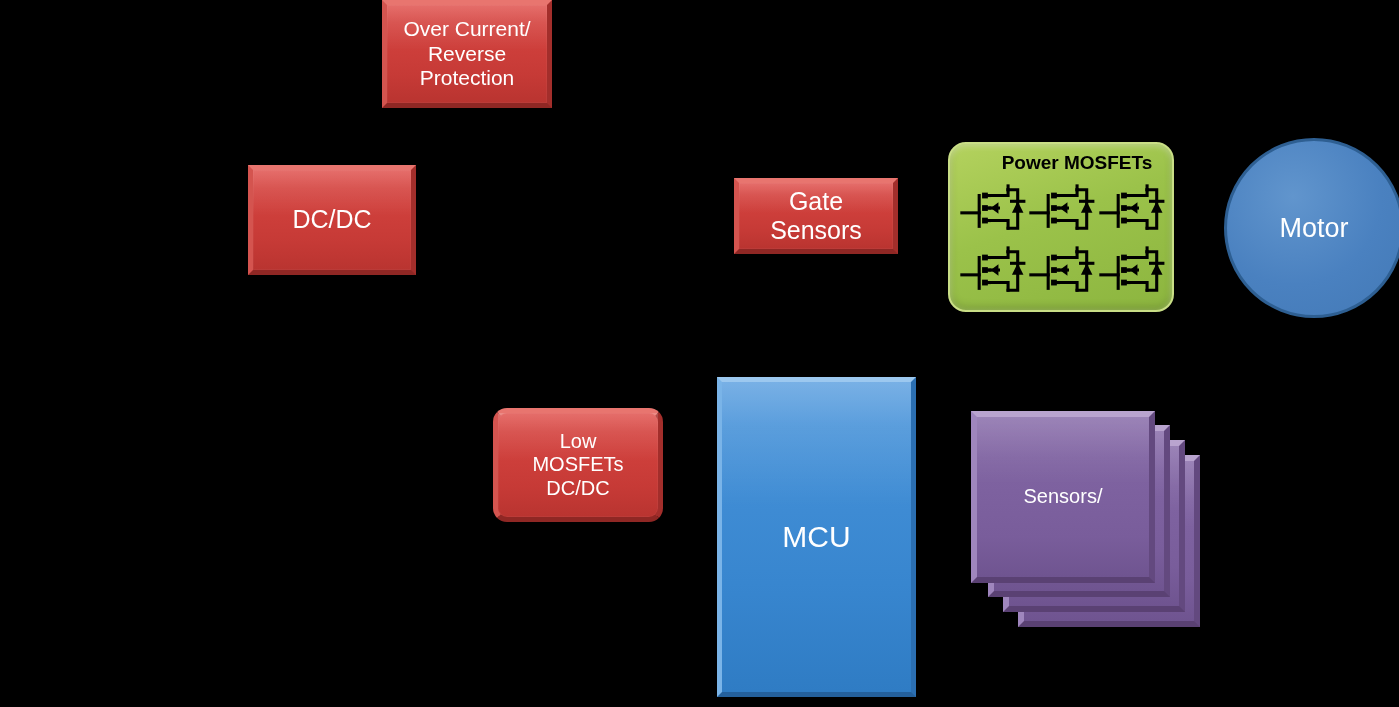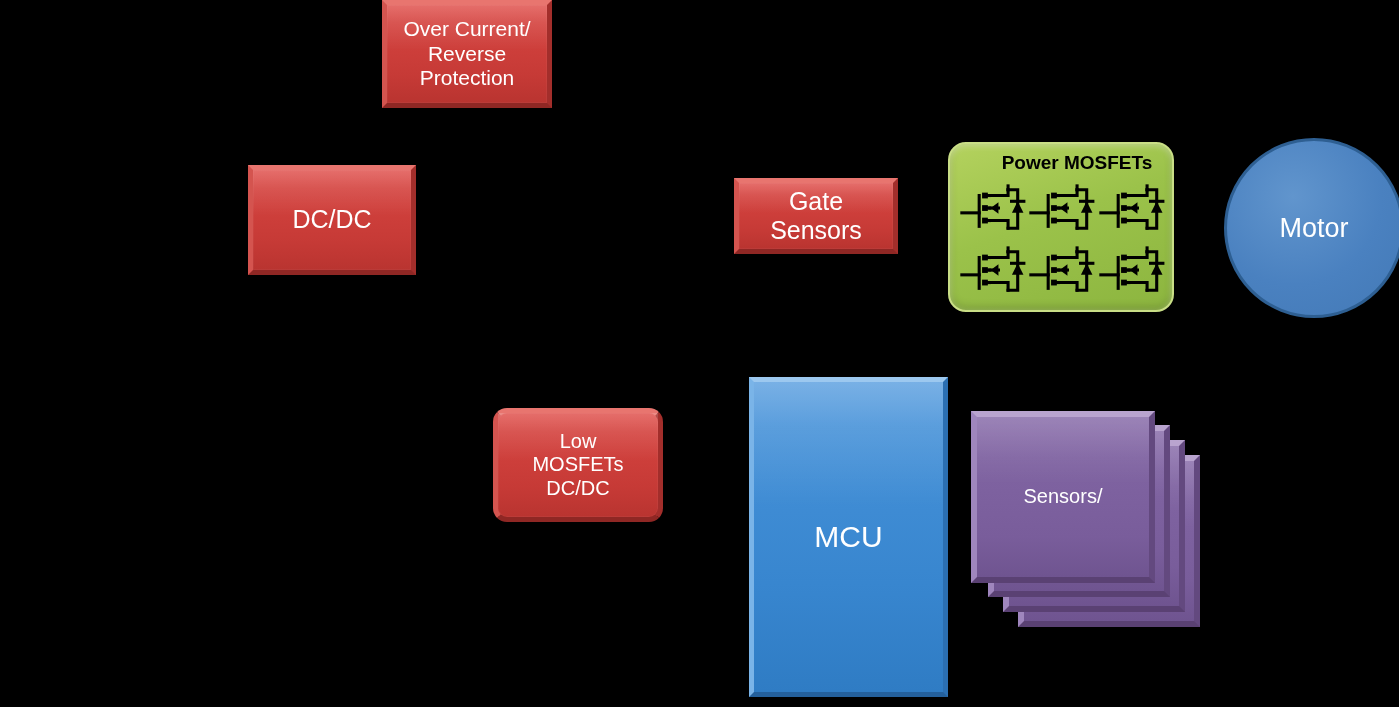--- a/index.html
+++ b/index.html
@@ -56,21 +56,20 @@
     z-index: 1;
   }
 
   
   .blue {
     background: linear-gradient(180deg, #5b9fe0 0%, #4591d8 14%, #3886cf 65%, #2f7cc4 100%);
     border-top: 5px solid #9cc8ef;
     border-left: 5px solid #7ab4e8;
     border-right: 5px solid #2b6fb2;
     border-bottom: 5px solid #24609c;
-    margin-left: 32px;
   }
   .blue::before {
     content: "";
     position: absolute;
     left: 0; right: 0; top: 0;
     height: 40%;
     background: linear-gradient(180deg, rgba(255,255,255,0.18), rgba(255,255,255,0));
     pointer-events: none;
     z-index: 1;
   }

